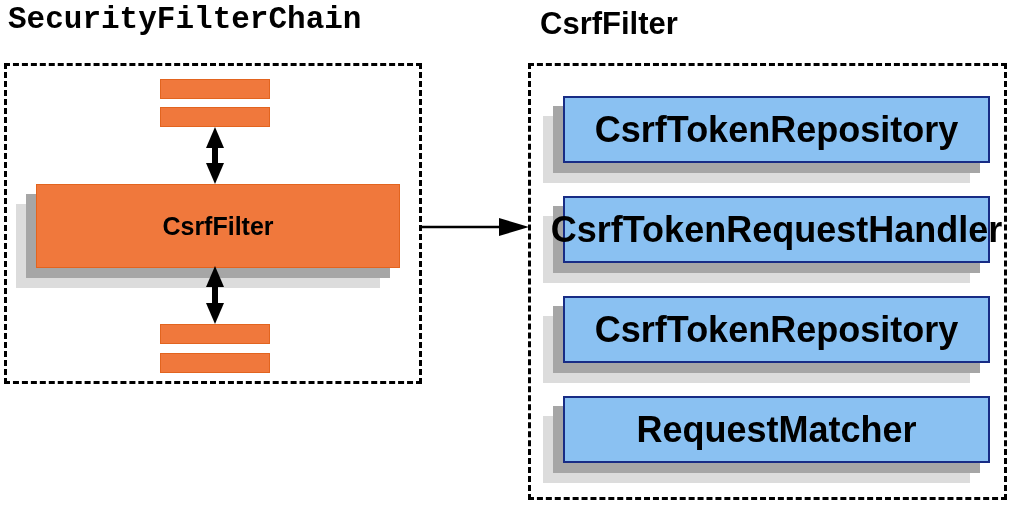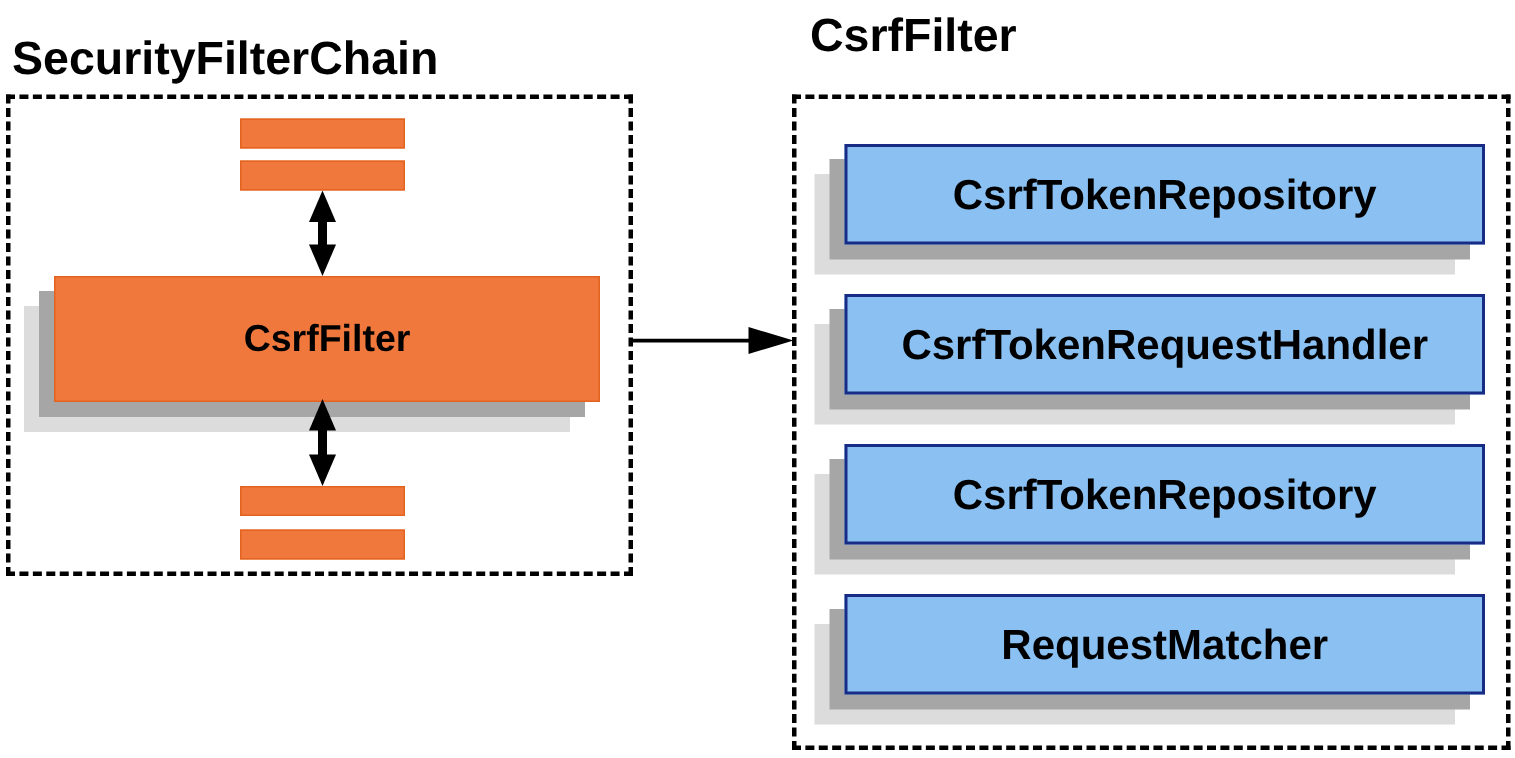--- a/index.html
+++ b/index.html
@@ -26,21 +26,21 @@
   }
 
   .panel-title {
     position: absolute;
     font-size: 31px;
     font-weight: bold;
     color: var(--text);
     white-space: nowrap;
     letter-spacing: 0px;
   }
-  .panel-title.left  { left: 8px;  top: 21px; }
+  .panel-title.left  { left: 8px;  top: 2px; font-family: Liberation Mono, monospace; }
   .panel-title.right { left: 540px; top: 6px; }
 
   .dashed-box {
     position: absolute;
     border: 3px dashed #000;
     background: transparent;
   }
   .dashed-box.left-box  { left: 4px;   top: 63px; width: 418px; height: 321px; }
   .dashed-box.right-box { left: 528px; top: 63px; width: 479px; height: 437px; }
 
@@ -87,21 +87,21 @@
   .blue-box {
     position: absolute;
     inset: 0;
     background: var(--blue-fill);
     border: 2px solid var(--blue-border);
     display: flex;
     align-items: center;
     justify-content: center;
   }
   .blue-box span {
-    font-size: 28px;
+    font-size: 36px;
     font-weight: bold;
     color: var(--text);
   }
 
   .arrow-layer {
     position: absolute;
     left: 0; top: 0;
     width: 1010px;
     height: 505px;
     pointer-events: none;

